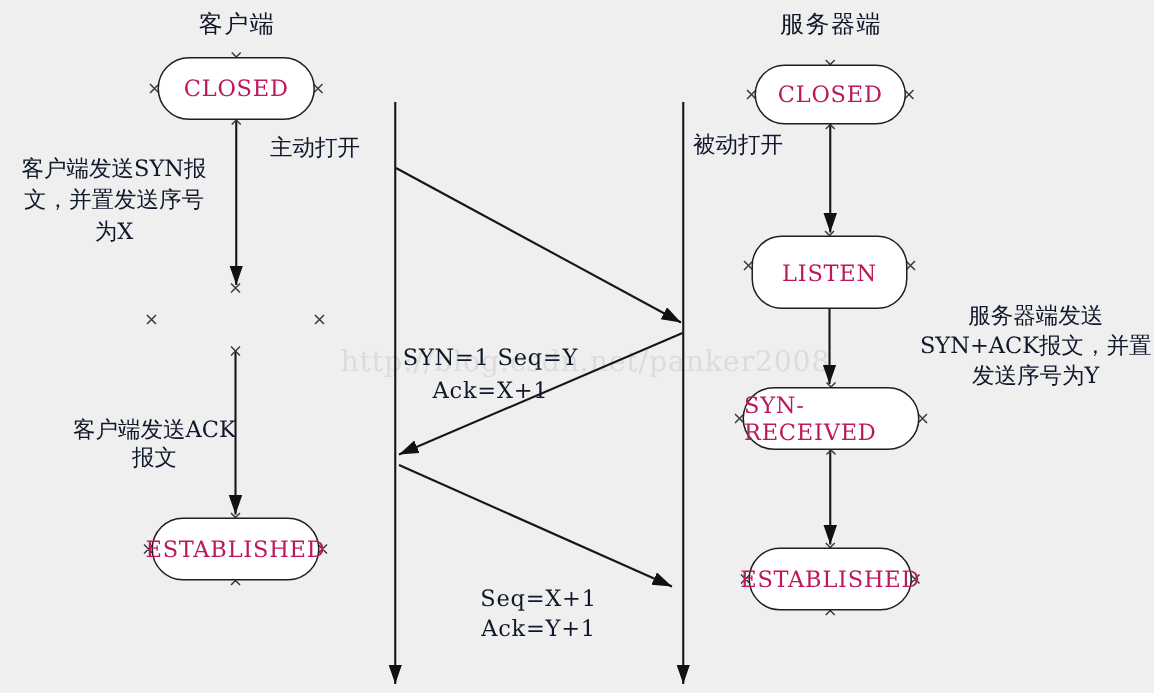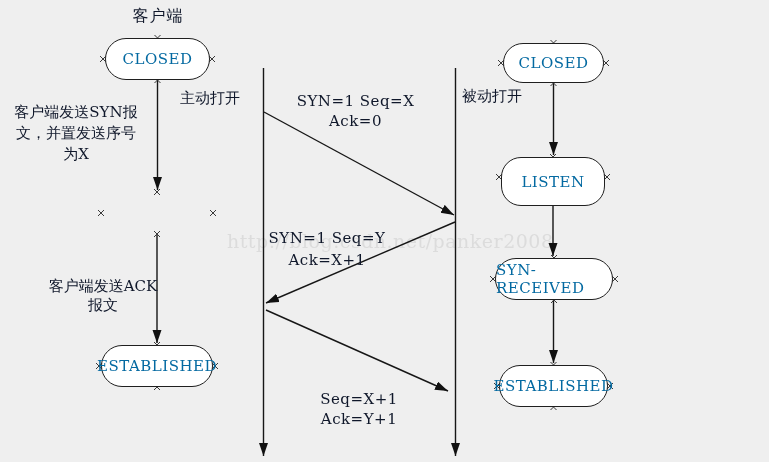--- a/index.html
+++ b/index.html
@@ -18,21 +18,21 @@
     position:absolute;left:227px;top:230px;z-index:1;
     font-size:19px;color:#dcdcdc;letter-spacing:.5px;white-space:nowrap;
     font-family:"DejaVu Serif","Liberation Serif",serif;
   }
   .node{
     position:absolute;z-index:3;
     background:#ffffff;
     border:1.3px solid #1f1f1f;
     border-radius:21px;
     display:flex;align-items:center;justify-content:center;
-    font-size:15px;color:#0369a1;letter-spacing:.5px;
+    font-size:15px;color:#be185d;letter-spacing:.5px;
     box-sizing:border-box;
   }
   .lbl{
     position:absolute;z-index:3;
     font-size:15px;color:#0f172a;line-height:20px;
     white-space:pre-line;
   }
   .center{text-align:center;}
   .title{font-size:16px;letter-spacing:1px;}
   .mono-ish{letter-spacing:.5px;}
@@ -64,36 +64,39 @@
 
       <path d="M264 112 L454 215" marker-end="url(#ah)"></path>
       <path d="M455 222 L266 303" marker-end="url(#ah)"></path>
       <path d="M266 310 L448 391" marker-end="url(#ah)"></path>
     </g>
 
     <path id="handles" d="M154.5 35l6 6M154.5 41l6 -6M154.5 77l6 6M154.5 83l6 -6M100 56l6 6M100 62l6 -6M209 56l6 6M209 62l6 -6M154 189l6 6M154 195l6 -6M154 231l6 6M154 237l6 -6M98 210l6 6M98 216l6 -6M210 210l6 6M210 216l6 -6M154 342l6 6M154 348l6 -6M154 384l6 6M154 390l6 -6M96 363l6 6M96 369l6 -6M212 363l6 6M212 369l6 -6M550.5 40l6 6M550.5 46l6 -6M550.5 80l6 6M550.5 86l6 -6M498 60l6 6M498 66l6 -6M603 60l6 6M603 66l6 -6M550 154l6 6M550 160l6 -6M550 194l6 6M550 200l6 -6M496 174l6 6M496 180l6 -6M604 174l6 6M604 180l6 -6M551 255l6 6M551 261l6 -6M551 297l6 6M551 303l6 -6M490 276l6 6M490 282l6 -6M612 276l6 6M612 282l6 -6M550.5 362l6 6M550.5 368l6 -6M550.5 404l6 6M550.5 410l6 -6M494 383l6 6M494 389l6 -6M607 383l6 6M607 389l6 -6" stroke="#3a3a3a" stroke-width="1" fill="none"></path>
   </svg>
 
   <div class="lbl title center" style="left:118px;top:6px;width:80px;">客户端</div>
+  <div class="lbl title center" style="left:508px;top:6px;width:92px;">服务器端</div>
 
   <div class="node" style="left:105px;top:38px;width:105px;height:42px;">CLOSED</div>
   <div class="node" style="left:101px;top:345px;width:112px;height:42px;">ESTABLISHED</div>
 
   <div class="node" style="left:503px;top:43px;width:101px;height:40px;border-radius:20px;">CLOSED</div>
   <div class="node" style="left:501px;top:157px;width:104px;height:49px;border-radius:20px;">LISTEN</div>
   <div class="node" style="left:495px;top:258px;width:118px;height:42px;">SYN-RECEIVED</div>
   <div class="node" style="left:499px;top:365px;width:109px;height:42px;">ESTABLISHED</div>
 
   <div class="lbl" style="left:180px;top:88px;">主动打开</div>
   <div class="lbl" style="left:462px;top:86px;">被动打开</div>
 
   <div class="lbl center" style="left:28px;top:277px;width:150px;line-height:19px;">客户端发送ACK
 报文</div>
   <div class="lbl center" style="left:0px;top:102px;width:152px;line-height:21px;">客户端发送SYN报
 文，并置发送序号
 为X</div>
+  <div class="lbl center" style="left:612px;top:200px;width:157px;line-height:20px;">服务器端发送
+SYN+ACK报文，并置
+发送序号为Y</div>
 
-  <div class="lbl center mono-ish" style="left:278px;top:91px;width:155px;">SYN=1 Seq=X Ack=0</div>
   <div class="lbl center mono-ish" style="left:268px;top:227px;width:118px;line-height:22px;">SYN=1 Seq=Y
 Ack=X+1</div>
   <div class="lbl center mono-ish" style="left:285px;top:389px;width:148px;">Seq=X+1 Ack=Y+1</div>
 
 </div>
 
 </body></html>

